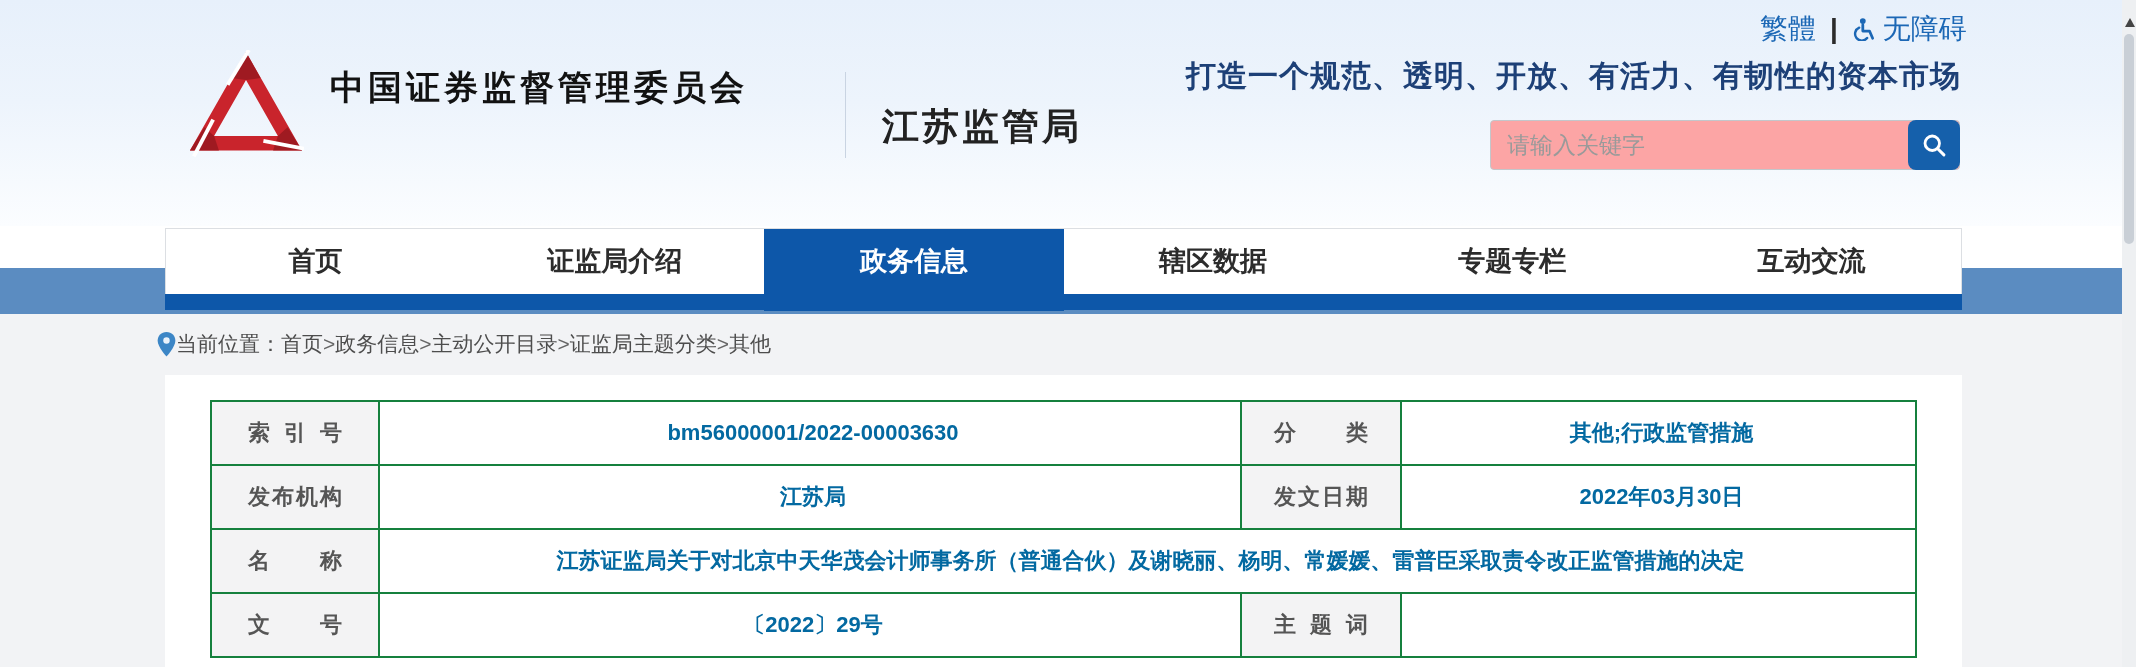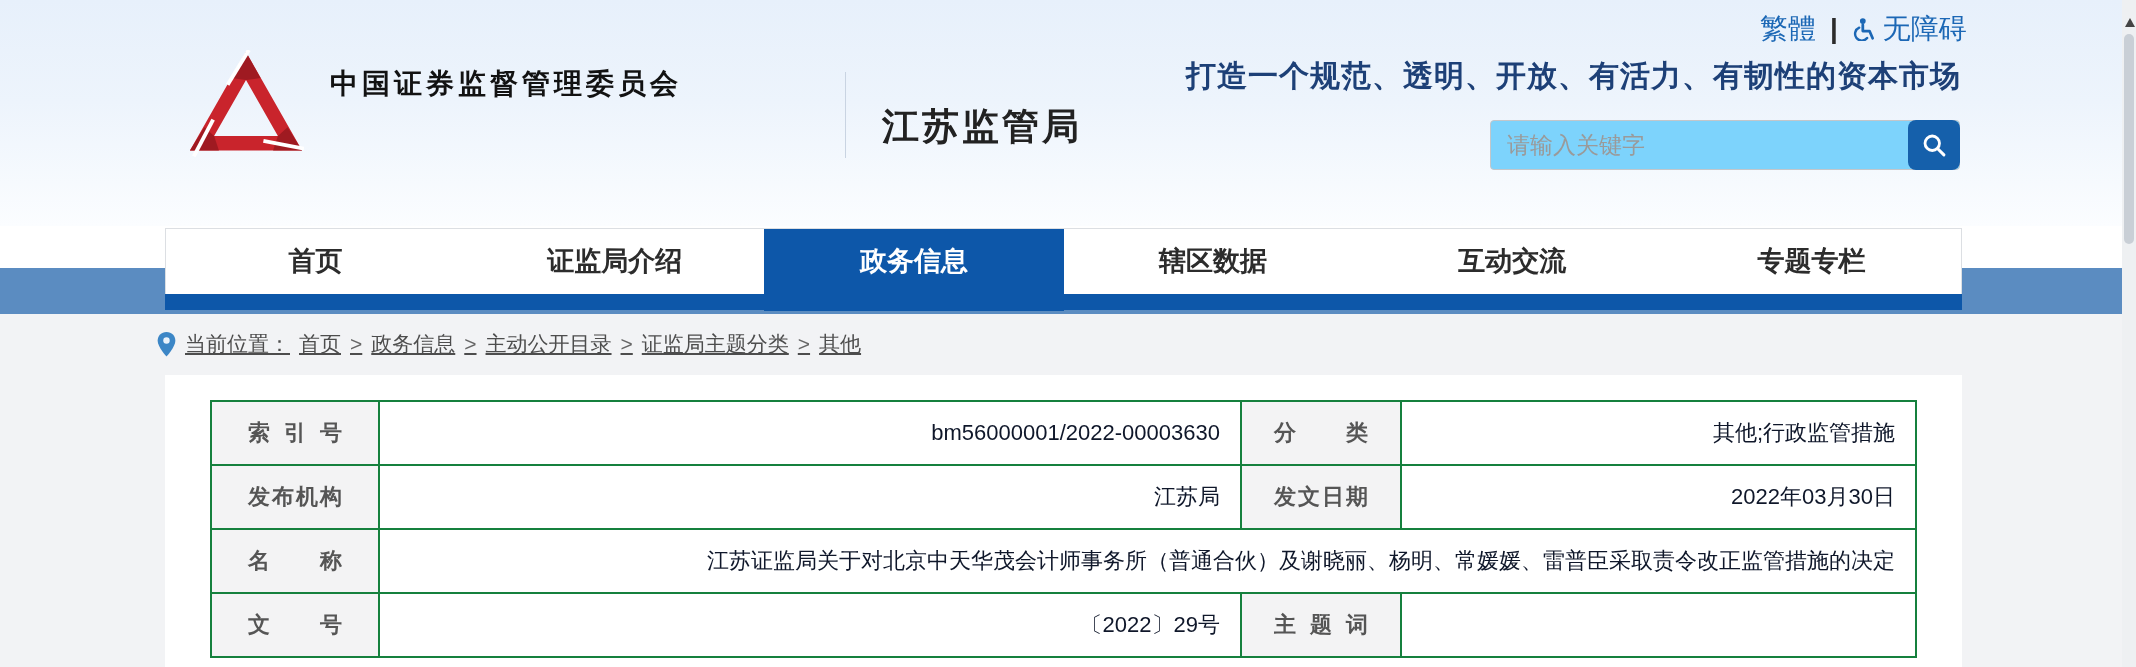--- a/index.html
+++ b/index.html
@@ -13,63 +13,63 @@
   .header-white{left:0;top:226px;width:2136px;height:42px;background:#ffffff;}
 
   .topbar{top:10px;left:1760px;display:flex;align-items:center;gap:14px;
           font-size:28px;color:#1b67b5;}
   .topbar .sep{color:#2b2b2b;font-weight:bold;}
   .toplink{cursor:pointer;display:flex;align-items:center;gap:7px;color:#1b67b5;}
 
   .logo{left:188px;top:50px;width:116px;height:116px;cursor:pointer;}
 
   .org-block{left:330px;top:68px;}
-  .org-cn{font-size:28px;font-weight:bold;color:#121212;letter-spacing:4px;line-height:1.15;text-align:center;}
+  .org-cn{font-size:34px;font-weight:bold;color:#121212;letter-spacing:4px;line-height:1.15;text-align:center;}
   .org-en{font-size:16px;color:#222;letter-spacing:1.8px;margin-top:9px;font-weight:bold;}
 
   .vdivider{left:845px;top:72px;width:1px;height:86px;background:#c9d4e2;}
 
   .bureau{left:882px;top:90px;font-size:37px;font-weight:bold;color:#222;letter-spacing:3px;margin-top:12px;}
 
   .slogan{left:1186px;top:56px;font-size:30px;color:#1d4077;
           font-family:"DejaVu Serif","Liberation Serif",serif;font-weight:600;
           letter-spacing:1px;white-space:nowrap;}
 
   .search{left:1490px;top:120px;width:470px;height:50px;display:flex;}
   .search input{flex:1;height:48px;border:1px solid #c3c6ca;border-radius:4px;
-          background:#7dd3fc;padding:0 0 0 16px;font-size:23px;color:#333;outline:none;
+          background:#fca5a5;padding:0 0 0 16px;font-size:23px;color:#333;outline:none;
           font-family:inherit;}
   .search input::placeholder{color:#9a9a9a;}
   .search-btn{position:absolute;right:0;top:0;width:52px;height:50px;background:#1560ab;
           border:none;border-radius:8px;cursor:pointer;display:flex;
           align-items:center;justify-content:center;}
 
   
   .steel-band{left:0;top:268px;width:2122px;height:46px;background:#5b8cc1;}
   .nav{left:165px;top:228px;width:1797px;height:66px;background:#fff;
        border:1px solid #dcdfe3;border-bottom:none;box-sizing:border-box;
        display:flex;z-index:3;}
   .nav-strip{left:165px;top:294px;width:1797px;height:16px;background:#0d57a9;z-index:3;}
   .nav-item{flex:1;text-align:center;line-height:64px;font-size:27px;font-weight:bold;
        color:#2c2c2c;cursor:pointer;white-space:nowrap;}
   .nav-item.active{background:#0d57a9;color:#fff;height:82px;line-height:64px;z-index:4;}
 
   
   .content-card{left:165px;top:375px;width:1797px;height:292px;background:#fff;}
 
-  .breadcrumb{left:157px;top:330px;display:flex;align-items:center;gap:9px;
-       font-size:21px;color:#4d4d4d;z-index:5;text-decoration:underline;}
+  .breadcrumb{left:157px;top:330px;display:flex;align-items:center;
+       font-size:21px;color:#4d4d4d;z-index:5;}
   .crumb{cursor:pointer;}
   .crumb-sep{color:#666;}
 
   table.meta{left:210px;top:400px;width:1705px;border-collapse:collapse;z-index:5;position:absolute;
        font-size:22px;table-layout:fixed;background:#fff;}
   table.meta th,table.meta td{border:2px solid #15803d;height:64px;box-sizing:border-box;}
   table.meta th{background:#f3f3f4;color:#555;font-weight:bold;text-align:center;}
-  table.meta td{color:#0f172a;text-align:right;padding:0 20px 0 26px;}
+  table.meta td{color:#0369a1;text-align:center;padding:0 20px 0 26px;font-weight:bold;}
   .jl{display:inline-block;width:94px;text-align:justify;text-align-last:justify;}
 
   
   .sb-track{left:2122px;top:0;width:14px;height:667px;background:#eef0f2;z-index:9;}
   .sb-arrow{left:2125px;top:18px;width:0;height:0;border-left:5px solid transparent;
        border-right:5px solid transparent;border-bottom:9px solid #444;z-index:10;cursor:pointer;}
   .sb-thumb{left:2124px;top:34px;width:10px;height:210px;background:#c9cfd6;border-radius:5px;
        z-index:10;cursor:pointer;}
 </style>
 </head>
@@ -127,22 +127,22 @@
   </button>
 </div>
 
 <div class="abs steel-band"></div>
 <div class="abs nav-strip"></div>
 <div class="abs nav">
   <div class="nav-item">首页</div>
   <div class="nav-item">证监局介绍</div>
   <div class="nav-item active">政务信息</div>
   <div class="nav-item">辖区数据</div>
+  <div class="nav-item">专题专栏</div>
   <div class="nav-item">互动交流</div>
-  <div class="nav-item">专题专栏</div>
 </div>
 
 <div class="abs content-card"></div>
 
 <div class="abs breadcrumb">
   <span style="display:flex;">
     <svg width="19" height="25" viewBox="0 0 18 24">
       <path fill="#3c86c6" d="M9 0 C4 0 .5 3.6 .5 8.4 c0 6 8.5 15.1 8.5 15.1 s8.5 -9.1 8.5 -15.1 C17.5 3.6 14 0 9 0 z"></path>
       <circle cx="9" cy="8.2" r="3.1" fill="#eaf2fb"></circle>
     </svg>

